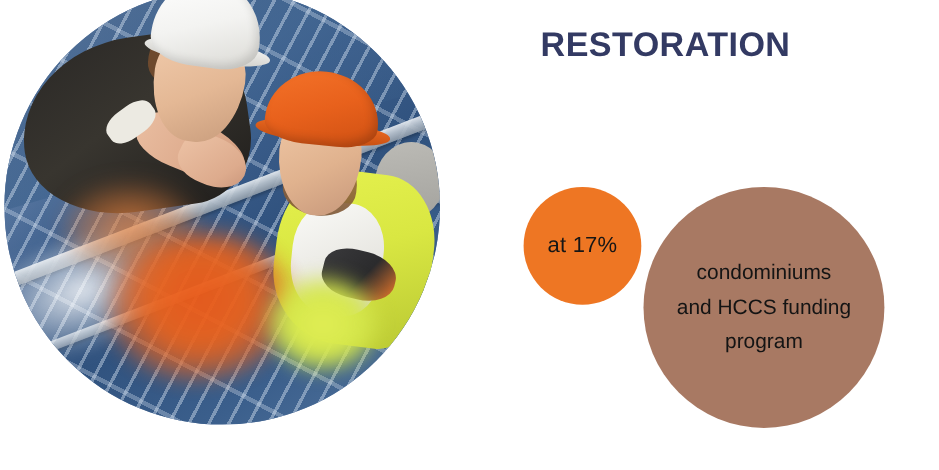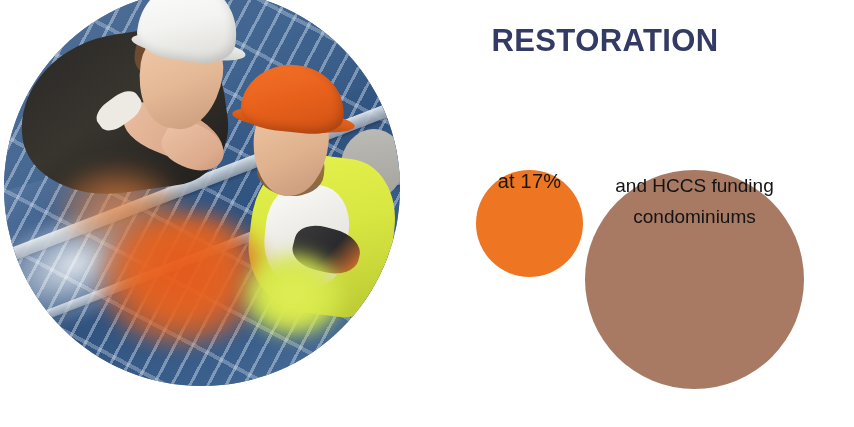--- a/index.html
+++ b/index.html
@@ -330,21 +330,21 @@
     font-size: 31px;
     line-height: 37px;
     letter-spacing: .4px;
   }
   .title .tline { display: block; white-space: nowrap; }
 
   .bubble {
     position: absolute;
     border-radius: 50%;
     display: flex;
-    align-items: flex-start;
+    align-items: center;
     justify-content: center;
     text-align: center;
     box-sizing: border-box;
   }
   .bubble-pct {
     left: 476px;
     top: 170px;
     width: 107px;
     height: 107px;
     background: #ee7623;
@@ -408,18 +408,19 @@
   <div class="title">
     <span class="tline">RESTORATION</span>
   </div>
 
   <div class="bubble bubble-pct">
     <span>at 17%</span>
   </div>
 
   <div class="bubble bubble-prog">
     <span>
+      <span class="ptext">condominiums</span>
       <span class="ptext">and HCCS funding</span>
-      <span class="ptext">condominiums</span>
+      <span class="ptext">program</span>
     </span>
   </div>
 
 </div>
 
 </body></html>

